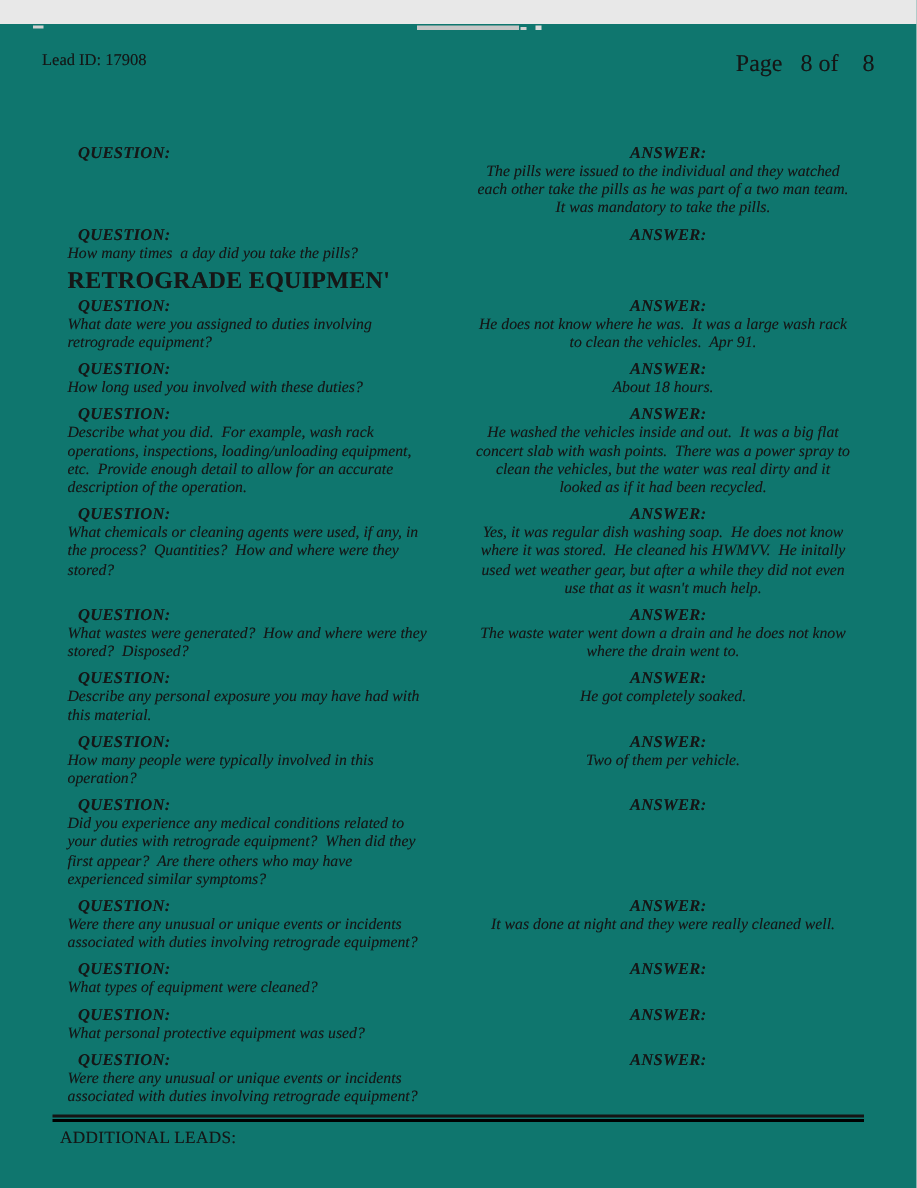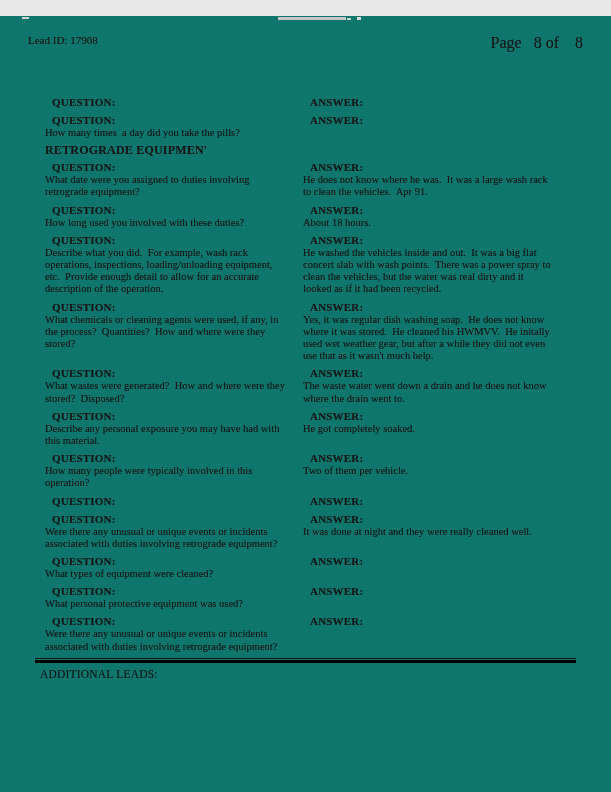--- a/index.html
+++ b/index.html
@@ -25,33 +25,33 @@
     font-size:11px;
   }
   .page-num {
     position:absolute; right:28px; top:18px;
     font-size:16px; white-space:pre;
   }
 
   .content {
     position:absolute; left:45px; top:80px; right:30px;
   }
-  .row { display:flex; margin-bottom:5px; }
+  .row { display:flex; margin-bottom:5px;font-style:italic; }
   .qcol { width:258px; flex:none; padding-right:4px; box-sizing:border-box; }
-  .acol { flex:1; min-width:0; }
+  .acol { flex:1; min-width:0;text-align:center; }
   .lbl {
     font-weight:bold; font-size:11px; line-height:13px;
     margin-left:7px; letter-spacing:0.2px;
   }
   .txt {
     font-size:10.5px; line-height:12.2px;
     white-space:pre-wrap;
   }
   .section-title {
-    font-weight:bold; font-size:12px; line-height:13px;
+    font-weight:bold; font-size:16px; line-height:13px;
     margin:3px 0 4px 0; letter-spacing:0.2px;
   }
 
   .bottom-rule {
     margin:4px 0 5px -10px;
     width:541px;
   }
   .bottom-rule .r1 { height:1.5px; background:#141414; }
   .bottom-rule .gap { height:1px; }
   .bottom-rule .r2 { height:2.5px; background:#000; }
@@ -75,20 +75,23 @@
   <div class="page-num">Page   8 of    8</div>
 
   <div class="content">
 
     <div class="row">
       <div class="qcol">
         <div class="lbl">QUESTION:</div>
       </div>
       <div class="acol">
         <div class="lbl">ANSWER:</div>
+        <div class="txt">The pills were issued to the individual and they watched
+each other take the pills as he was part of a two man team.
+It was mandatory to take the pills.</div>
       </div>
     </div>
 
     <div class="row">
       <div class="qcol">
         <div class="lbl">QUESTION:</div>
         <div class="txt">How many times  a day did you take the pills?</div>
       </div>
       <div class="acol">
         <div class="lbl">ANSWER:</div>
@@ -188,20 +191,24 @@
       </div>
       <div class="acol">
         <div class="lbl">ANSWER:</div>
         <div class="txt">Two of them per vehicle.</div>
       </div>
     </div>
 
     <div class="row">
       <div class="qcol">
         <div class="lbl">QUESTION:</div>
+        <div class="txt">Did you experience any medical conditions related to
+your duties with retrograde equipment?  When did they
+first appear?  Are there others who may have
+experienced similar symptoms?</div>
       </div>
       <div class="acol">
         <div class="lbl">ANSWER:</div>
       </div>
     </div>
 
     <div class="row">
       <div class="qcol">
         <div class="lbl">QUESTION:</div>
         <div class="txt">Were there any unusual or unique events or incidents

